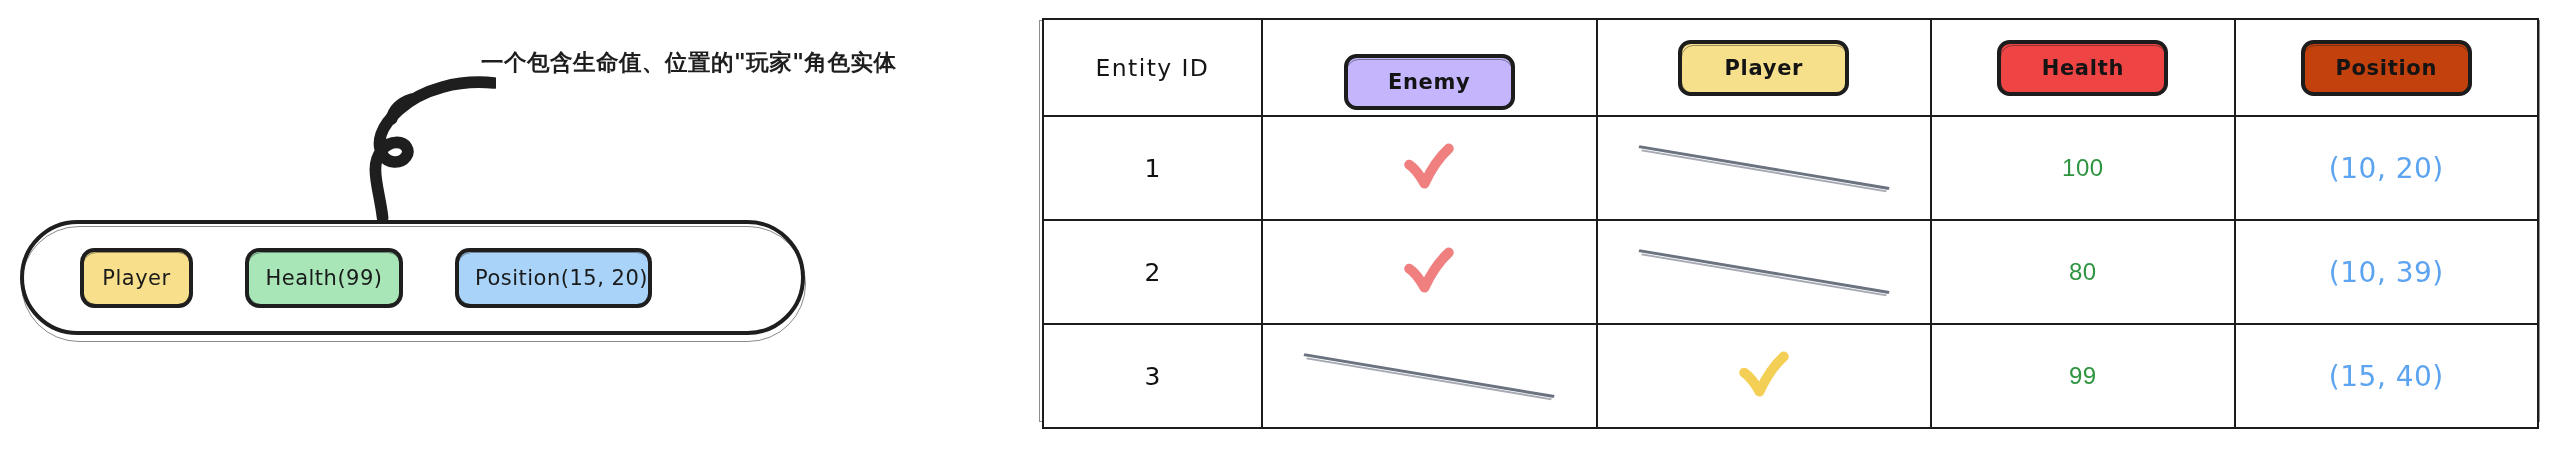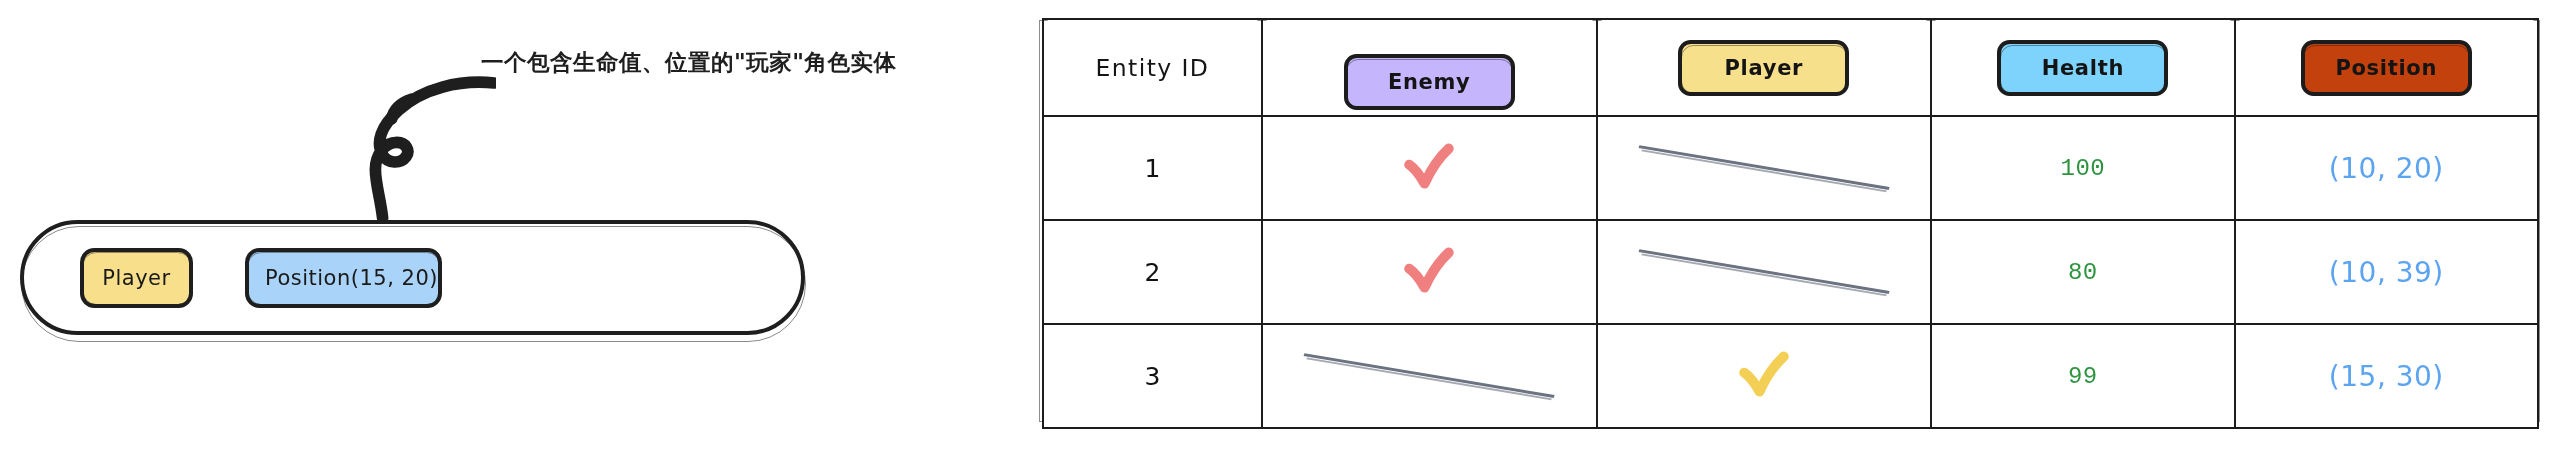--- a/index.html
+++ b/index.html
@@ -125,21 +125,21 @@
   #table-panel::before {
     content: "";
     position: absolute;
     left: -2.7px; top: 1.8px;
     width: 1499px; height: 400px;
     border: 1.8px solid #1c1c1c;
     opacity: 0.5;
     pointer-events: none;
   }
 
-  th.head-cell { height: 95px; border-radius: 10px; }
+  th.head-cell { height: 95px; }
   td.body-cell { height: 102px; }
 
   .col-id   { width: 189px; }
   .col-flag { width: 289px; }
   .col-val  { width: 262px; }
 
   .head-plain {
     font-family: "DejaVu Sans", sans-serif;
     font-size: 23.5px;
     font-weight: 400;
@@ -167,30 +167,30 @@
     content: "";
     position: absolute;
     left: -1.8px; top: 1.8px; right: -2.7px; bottom: -2.7px;
     border: 1.4px solid #1f1f1f;
     border-radius: 12.6px;
     opacity: 0.45;
     pointer-events: none;
   }
   .pill-enemy    { background: #c4b5fd; margin-top: 28px; }
   .pill-player   { background: #F7E08C; }
-  .pill-health   { background: #7dd3fc; text-align: right; }
+  .pill-health   { background: #ef4444; text-align: right; }
   .pill-position { background: #c2410c; }
 
   .cell-id {
     font-family: "DejaVu Sans", sans-serif;
     font-size: 25px;
     color: #111111;
   }
   .cell-health {
-    font-family: Liberation Mono, monospace;
+    font-family: Liberation Sans, sans-serif;
     font-size: 24px;
     color: #2E9440;
     letter-spacing: 0.5px;
   }
   .cell-position {
     font-family: "DejaVu Sans", sans-serif;
     font-size: 28px;
     color: #5CA3F0;
     letter-spacing: 0.5px;
   }
@@ -219,20 +219,23 @@
 
   <svg id="annotation-arrow" viewBox="0 0 190 170">
     <path d="M188 10 C150 6 108 16 82 40 C62 58 56 76 64 90 C70 100 84 100 90 92
              C95 85 90 76 80 76 C66 76 56 90 56 106 C56 122 62 140 64 160" fill="none" stroke="#1e1e1e" stroke-width="13" stroke-linecap="round" stroke-linejoin="round"></path>
     <path d="M96 28 C84 32 76 40 74 50" fill="none" stroke="#1e1e1e" stroke-width="13" stroke-linecap="round"></path>
   </svg>
 
   <div id="entity-container">
     <div class="pill" id="pill-player">
       <span>Player</span>
+    </div>
+    <div class="pill" id="pill-health">
+      <span>Health(99)</span>
     </div>
     <div class="pill" id="pill-position">
       <span>Position(15, 20)</span>
     </div>
   </div>
 </div>
 
 <div id="table-panel">
   <table class="ecs-table">
     <colgroup>
@@ -303,18 +306,18 @@
           <td class="body-cell">
             <svg class="dash" viewBox="0 0 200 60" preserveAspectRatio="none">
               <line x1="6" y1="8" x2="194" y2="52" stroke="#6B7280" stroke-width="3"></line>
               <line x1="8" y1="12" x2="192" y2="55" stroke="#6B7280" stroke-width="2" opacity="0.6"></line>
             </svg>
           </td>
           <td class="body-cell"><svg class="mark" viewBox="0 0 60 52">
               <path d="M8 24 C14 28 20 36 25 45 C31 32 41 16 52 6" fill="none" stroke="#F4CF55" stroke-width="11" stroke-linecap="round" stroke-linejoin="round"></path>
             </svg></td>
           <td class="body-cell"><span class="cell-health">99</span></td>
-          <td class="body-cell"><span class="cell-position">(15, 30)</span></td>
+          <td class="body-cell"><span class="cell-position">(15, 40)</span></td>
         </tr>
       </tbody>
   </table>
 </div>
 
 
 </body></html>

